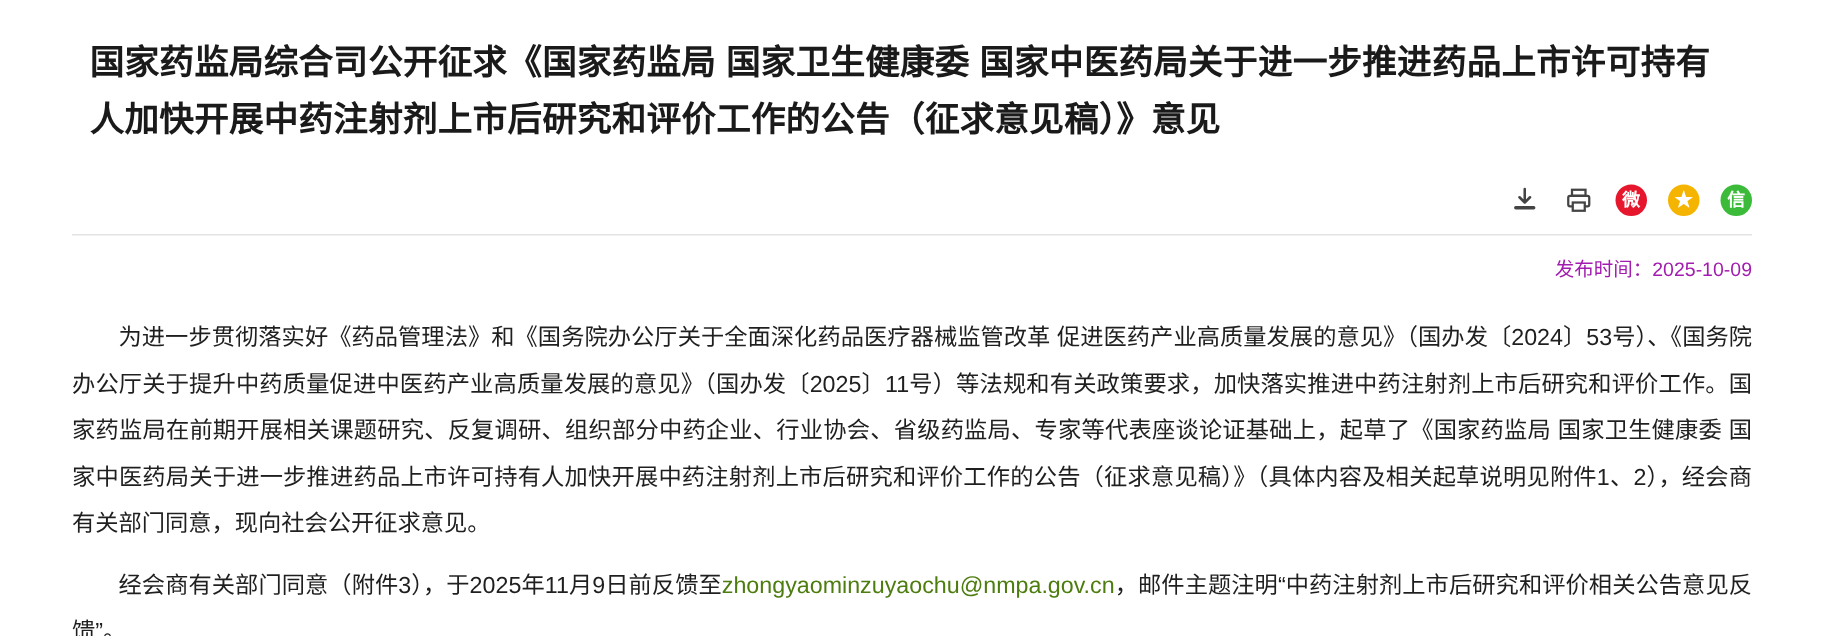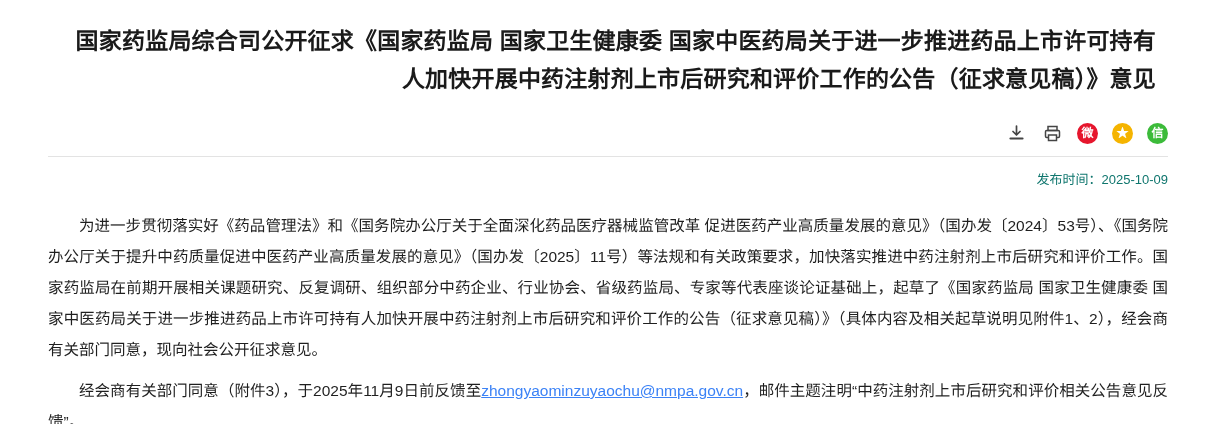--- a/index.html
+++ b/index.html
@@ -15,21 +15,21 @@
     overflow: hidden;
   }
   .page {
     width: 1216px;
     height: 424px;
     box-sizing: border-box;
     position: relative;
   }
   .title {
     padding: 22px 60px 0 60px;
-    text-align: right;
+    text-align: left;
     font-size: 23px;
     font-weight: bold;
     line-height: 38px;
     color: #1a1a1a;
     letter-spacing: 0.2px;
   }
   .tools-row {
     margin-top: 18px;
     height: 34px;
     padding: 0 48px 0 60px;
@@ -64,36 +64,35 @@
   .fav { background: #f5b400; }
   .wechat { background: #3cbb3a; }
   .divider {
     margin: 6px 48px 0 48px;
     border-top: 1px solid #e3e3e3;
   }
   .meta {
     padding: 12px 48px 0 48px;
     text-align: right;
     font-size: 13px;
-    color: #0f766e;
+    color: #a21caf;
   }
   .content {
     padding: 22px 48px 0 48px;
     font-size: 15.5px;
     line-height: 31px;
     color: #1f1f1f;
     text-align: justify;
   }
   .content p {
     margin: 0 0 10px 0;
     text-indent: 2em;
   }
   .mail {
-    color: #3b82f6;
-    text-decoration: underline;
+    color: #4d7c0f;
   }
 </style>
 </head>
 <body>
 
 <div class="page">
 
   <div class="title">国家药监局综合司公开征求《国家药监局 国家卫生健康委 国家中医药局关于进一步推进药品上市许可持有人加快开展中药注射剂上市后研究和评价工作的公告（征求意见稿）》意见</div>
 
   <div class="tools-row">

